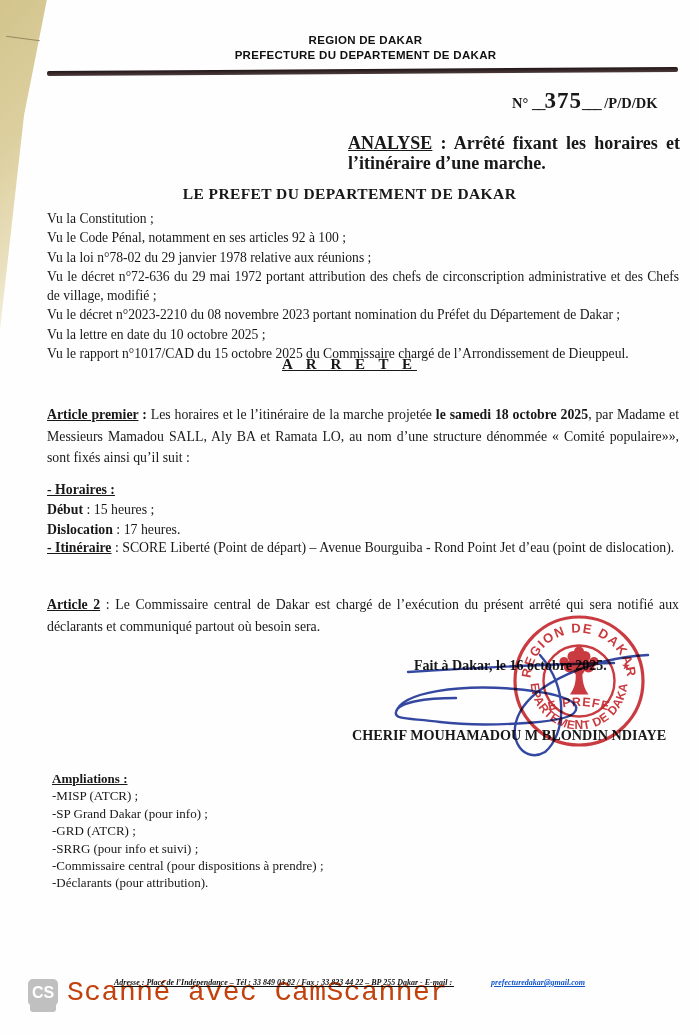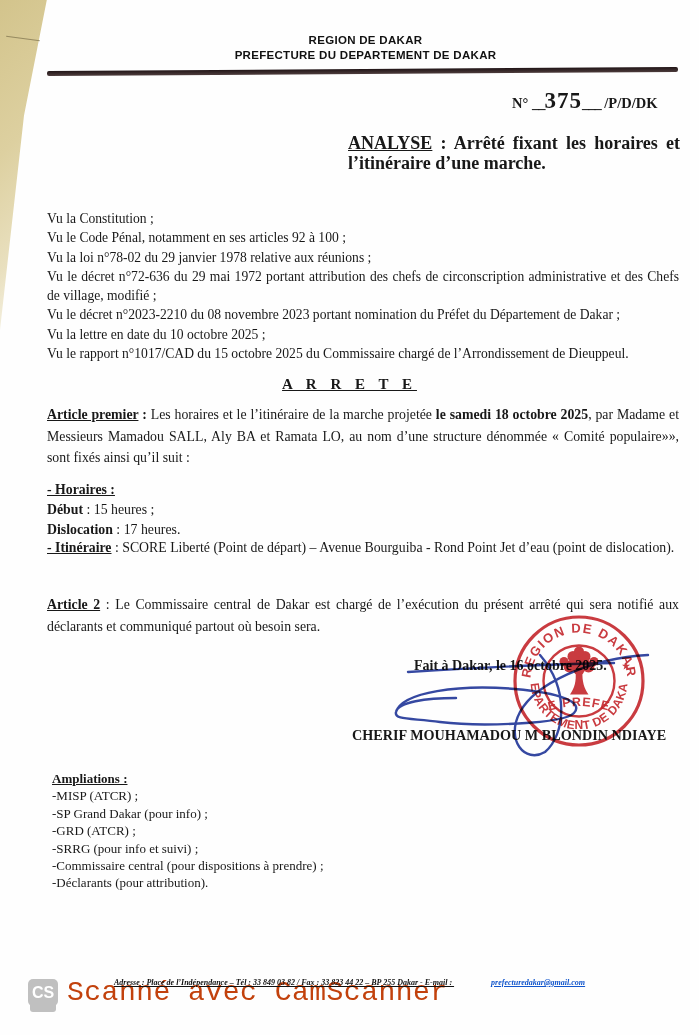--- a/index.html
+++ b/index.html
@@ -23,21 +23,21 @@
   .refline .num{font-size:23px;letter-spacing:1px;}
   .refline .dash{letter-spacing:-1px;}
   
   .analyse{left:348px;top:133px;width:332px;font-weight:bold;font-size:18px;line-height:20px;text-align:justify;}
   
   .doc-title{left:0;top:185px;width:699px;text-align:center;font-weight:bold;font-size:15.5px;letter-spacing:.4px;}
   
   .vu{left:47px;top:209px;width:632px;font-size:13.6px;line-height:19.3px;}
   .vu .clause{text-align:justify;}
   
-  .arrete{left:0;top:375px;width:699px;text-align:center;}
+  .arrete{left:0;top:355px;width:699px;text-align:center;}
   .arrete span{font-weight:bold;font-size:15px;letter-spacing:5px;text-decoration:underline;}
   
   .para{left:47px;width:632px;font-size:13.8px;line-height:21.6px;text-align:justify;}
   .p-art1{top:404px;}
   .horaires{left:47px;top:480px;width:632px;font-size:13.8px;line-height:19.8px;}
   .p-itin{top:537px;}
   .p-art2{top:594px;}
   
   .dateline{left:414px;top:658px;font-weight:bold;font-size:14px;white-space:nowrap;}
   .signatory{left:352px;top:727px;width:330px;font-weight:bold;font-size:14.2px;white-space:nowrap;}
@@ -74,20 +74,21 @@
   <div class="abs refline">
     <span>N°</span>
     <span class="dash">__</span><span class="num">375</span><span class="dash">___</span>
     <span>/P/D/DK</span>
   </div>
 
   <div class="abs analyse">
     <span class="u">ANALYSE</span><span> : </span><span>Arrêté fixant les horaires et l’itinéraire d’une marche.</span>
   </div>
 
+  <div class="abs doc-title">LE PREFET DU DEPARTEMENT DE DAKAR</div>
 
   <div class="abs vu">
     <div class="clause">Vu la Constitution ;</div>
     <div class="clause">Vu le Code Pénal, notamment en ses articles 92 à 100 ;</div>
     <div class="clause">Vu la loi n°78-02 du 29 janvier 1978 relative aux réunions ;</div>
     <div class="clause">Vu le décret n°72-636 du 29 mai 1972 portant attribution des chefs de circonscription administrative et des Chefs de village, modifié ;</div>
     <div class="clause">Vu le décret n°2023-2210 du 08 novembre 2023 portant nomination du Préfet du Département de Dakar ;</div>
     <div class="clause">Vu la lettre en date du 10 octobre 2025 ;</div>
     <div class="clause">Vu le rapport n°1017/CAD du 15 octobre 2025 du Commissaire chargé de l’Arrondissement de Dieuppeul.</div>
   </div>

